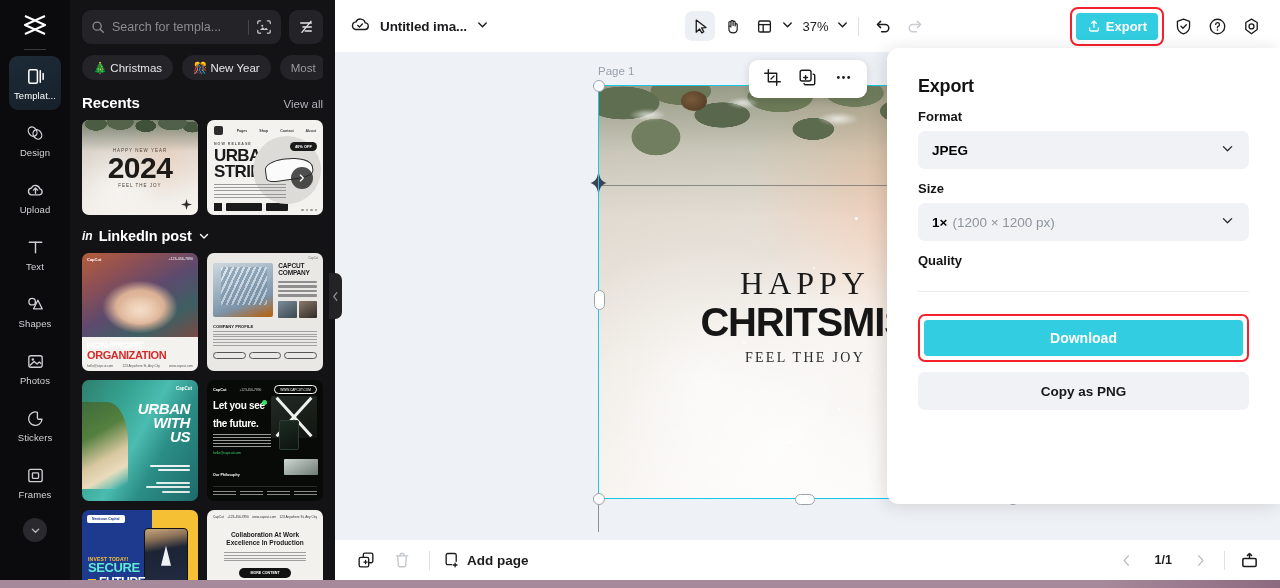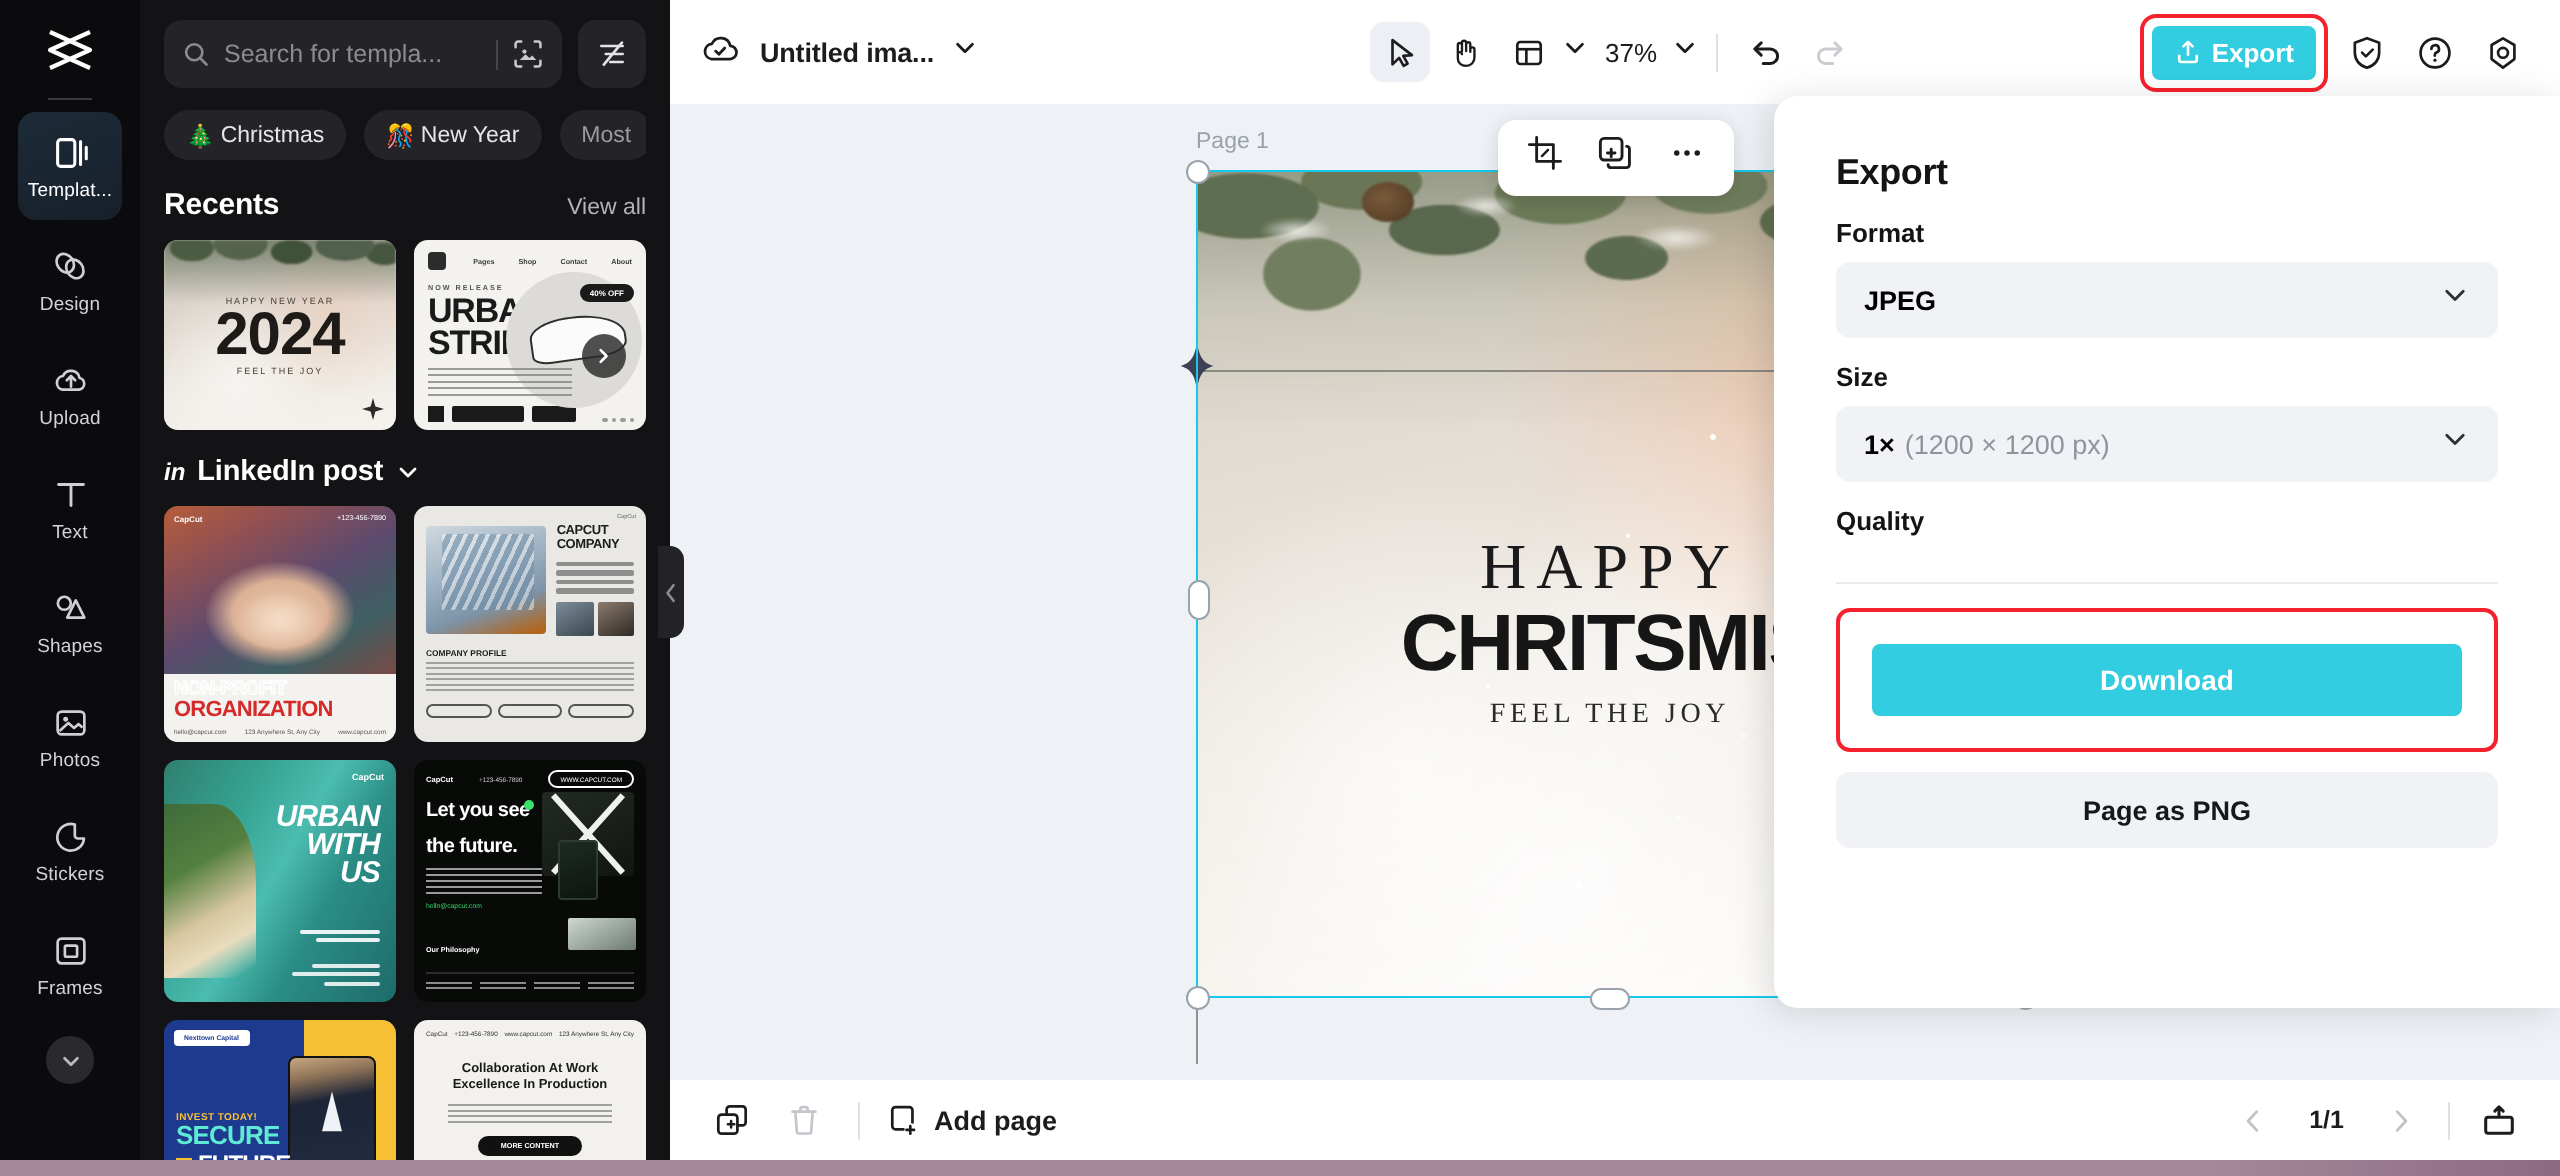--- a/index.html
+++ b/index.html
@@ -352,21 +352,21 @@
   .ep-title { font-size: 18px; font-weight: bold; color: #141414; letter-spacing: -.2px; }
   .ep-label { font-size: 13px; font-weight: bold; color: #141414; margin-top: 12px; margin-bottom: 7px; }
   .ep-select {
     height: 38px; background: #f0f2f5; border-radius: 7px; display: flex; align-items: center;
     padding: 0 14px; cursor: pointer;
   }
   .ep-val { font-size: 13.5px; color: #000000; font-weight: bold; }
   .ep-val-dim { font-size: 13.5px; color: #8e949e; margin-left: 5px; font-weight: normal; }
   .ep-chev { margin-left: auto; }
   .ep-hr { height: 1px; background: #e9ebee; margin: 23px 0 0 0; }
-  .dl-wrap { margin-top: 12px; padding: 16px; border: 2.5px solid #f5222d; border-radius: 7px; }
+  .dl-wrap { margin-top: 22px; padding: 4px; border: 2.5px solid #f5222d; border-radius: 7px; }
   .dl-btn {
     height: 36px; background: #32cde0; border-radius: 4px; color: #fff; font-size: 14px;
     font-weight: bold; display: flex; align-items: center; justify-content: center; cursor: pointer;
   }
   .copy-btn {
     height: 38px; background: #f0f2f5; border-radius: 7px; color: #16181c; font-size: 13.5px;
     font-weight: bold; display: flex; align-items: center; justify-content: center; margin-top: 10px; cursor: pointer;
   }
 </style>
 </head>
@@ -937,17 +937,17 @@
       </span>
     </div>
 
     <div class="ep-label">Quality</div>
 
     <div class="ep-hr"></div>
 
     <div class="dl-wrap">
       <div class="dl-btn">Download</div>
     </div>
-    <div class="copy-btn">Page as PNG</div>
+    <div class="copy-btn">Copy as PNG</div>
   </div>
 
   <div class="os-strip"></div>
 </div>
 
 </body></html>

